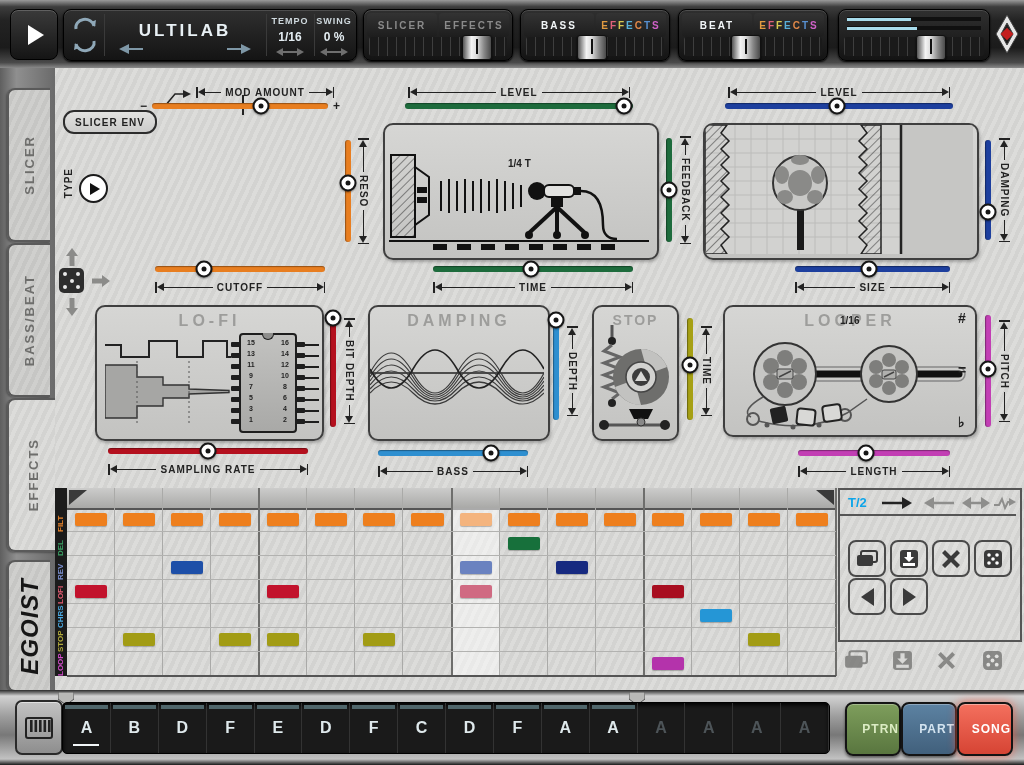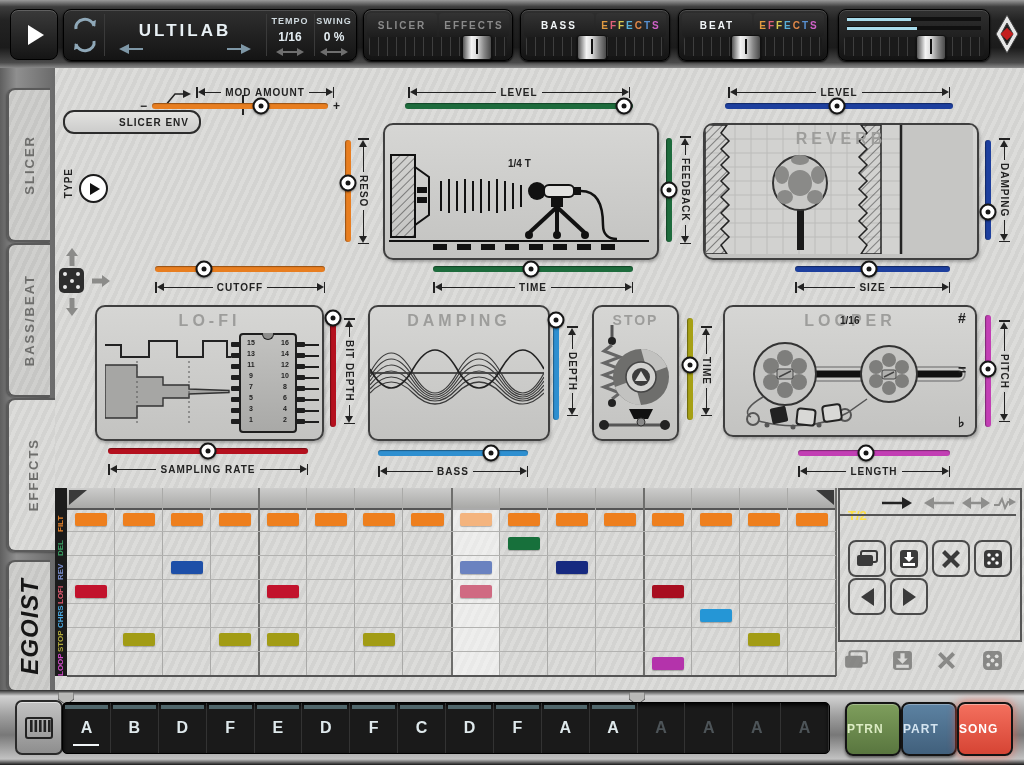--- a/index.html
+++ b/index.html
@@ -61,21 +61,21 @@
   .sidetab span{font-size:13px;font-weight:bold;letter-spacing:2px;color:#6e6e6c;}
   .sidetab.active{left:7px;width:48px;background:repeating-linear-gradient(115deg,#dcdcda 0 4px,#d3d3d1 4px 8px);}
   .toolbtn{position:absolute;width:34px;height:33px;border:2.5px solid #4a4a4a;border-radius:8px;
     display:flex;align-items:center;justify-content:center;background:rgba(255,255,255,.06);}
   .gcell{position:absolute;height:13px;border-radius:2px;box-shadow:0 1px 1px rgba(0,0,0,.25);}
   .slot{flex:1;position:relative;border-right:1px solid #333;display:flex;align-items:center;justify-content:center;}
   .slot span{font-size:16px;font-weight:bold;color:#dfe9ec;}
   .slot.dim span{color:#4d5458;}
   .slot .tbar{position:absolute;left:2px;right:2px;top:2px;height:4px;background:#50666b;}
   .modebtn{position:absolute;top:702px;height:50px;border-radius:8px;border:2px solid #141414;
-    display:flex;align-items:center;justify-content:flex-start;font-size:12px;font-weight:bold;letter-spacing:1px;
+    display:flex;align-items:center;justify-content:flex-end;font-size:12px;font-weight:bold;letter-spacing:1px;
     box-shadow:inset 0 1px 0 rgba(255,255,255,.3),0 2px 3px rgba(0,0,0,.5);}
   .minicon{position:absolute;opacity:.75;}
   .chip{position:absolute;background:linear-gradient(#c2c2c0,#a9a9a7);border:2px solid #1e1e1e;border-radius:4px;}
   .chip .pin{position:absolute;width:9px;height:5px;background:#1e1e1e;border-radius:1px;}
   .chip .pnum{position:absolute;font-size:7px;font-weight:bold;color:#1e1e1e;width:14px;text-align:center;}
   .notew{font-size:10px;font-weight:bold;color:#222;position:absolute;}
 </style>
 </head>
 <body>
 
@@ -190,21 +190,21 @@
       <div class="sidetab active" style="top: 330px; height: 150px;">
         <span class="vtextup">EFFECTS</span>
       </div>
       <div class="sidetab" style="top: 492px; height: 128px;">
         <span class="vtextup" style="font-size: 24px; font-weight: bold; font-style: italic; color: rgb(22, 22, 22); letter-spacing: 1px;">EGOIST</span>
       </div>
     </div>
 
   <div id="main"></div>
 
-  <div class="pill" style="left:63px;top:110px;width:90px;height:20px;padding-left:44px;">
+  <div class="pill" style="left:63px;top:110px;width:90px;height:20px;">
       <span>SLICER ENV</span>
     </div>
   <svg class="abs" style="left:153px;top:88px;" width="38" height="22" viewBox="0 0 38 22">
       <path d="M0 18 L12 18 L22 6 L30 6" fill="none" stroke="#222" stroke-width="1.5"></path>
       <path d="M38 6 l-8 -4 v8 z" fill="#222"></path>
     </svg>
   <div class="hmeasure" style="left:196px;top:86px;width:138px;">
     <i class="tick"></i>
       <i class="arr l"></i>
       <i class="mline"></i>
@@ -400,21 +400,20 @@
       <circle cx="95" cy="58" r="27" fill="#c8c8c6" stroke="#333" stroke-width="2"></circle>
       <g fill="#8a8a88">
           <ellipse cx="95" cy="58" rx="12" ry="13"></ellipse>
           <ellipse cx="77" cy="50" rx="7" ry="9"></ellipse>
           <ellipse cx="113" cy="50" rx="7" ry="9"></ellipse>
           <ellipse cx="80" cy="72" rx="8" ry="7"></ellipse>
           <ellipse cx="110" cy="72" rx="8" ry="7"></ellipse>
           <ellipse cx="95" cy="35" rx="9" ry="5"></ellipse>
         </g>
     </svg>
-    <div class="ptitle">REVERB</div>
   </div>
   <div class="vslider" style="left:985px;top:140px;height:100px;background:#1d3f9e;">
       <div class="knob" style="top:72%;"></div>
     </div>
   <div class="vmeasure" style="left:998px;top:138px;height:104px;">
     <i class="tick"></i>
       <i class="arr u"></i>
       <i class="mline"></i>
     <span class="mlab vtextdn">DAMPING</span>
     <i class="mline"></i>
@@ -720,21 +719,21 @@
       <div class="gcell" style="left: 584.75px; top: 169px; width: 32.0625px; background: rgb(180, 51, 171);"></div>
       <svg width="18" height="16" style="position: absolute; top: 2px; left: 2px;">
         <polygon points="0,0 18,0 0,15" fill="#3a3a3a"></polygon>
       </svg>
       <svg width="18" height="16" style="position: absolute; top: 2px; left: 749px;">
         <polygon points="0,0 18,0 18,15" fill="#3a3a3a"></polygon>
       </svg>
     </div>
 
   <div class="abs" style="left:838px;top:488px;width:180px;height:150px;border:2px solid #555;">
-    <span class="abs" style="left:8px;top:18px;font-size:13px;font-weight:bold;color:#fde047;">T/2</span>
+    <span class="abs" style="left:8px;top:5px;font-size:13px;font-weight:bold;color:#0ea5e9;">T/2</span>
     <svg class="abs" style="left:42px;top:6px;" width="30" height="14" viewBox="0 0 30 14">
         <line x1="0" y1="7" x2="22" y2="7" stroke="#222" stroke-width="2.5"></line>
         <path d="M30 7 l-10 -6 v12 z" fill="#222"></path>
       </svg>
     <svg class="abs" style="left:84px;top:6px;" width="30" height="14" viewBox="0 0 30 14">
         <line x1="8" y1="7" x2="30" y2="7" stroke="#8e8e8c" stroke-width="2.5"></line>
         <path d="M0 7 l10 -6 v12 z" fill="#8e8e8c"></path>
       </svg>
     <svg class="abs" style="left:122px;top:6px;" width="28" height="14" viewBox="0 0 28 14">
         <line x1="6" y1="7" x2="22" y2="7" stroke="#8e8e8c" stroke-width="2.5"></line>

